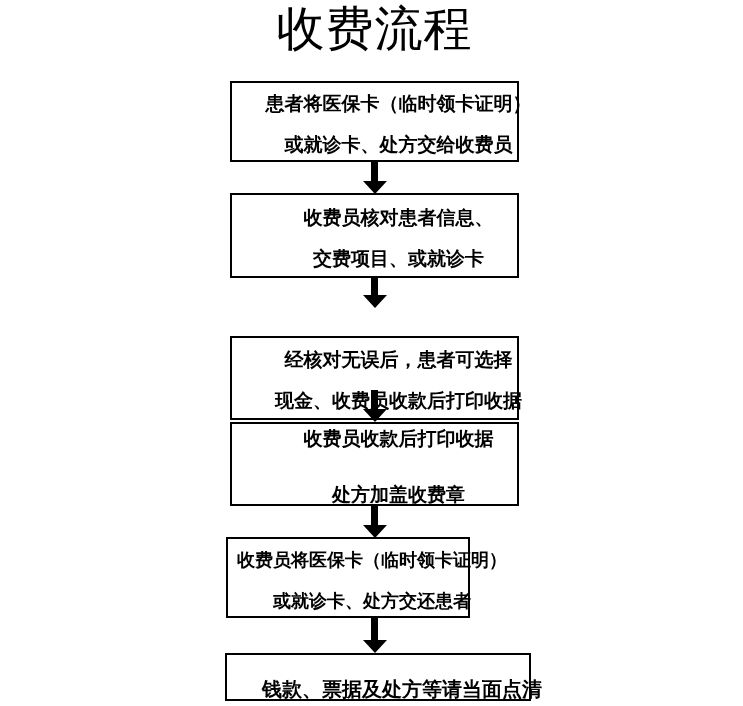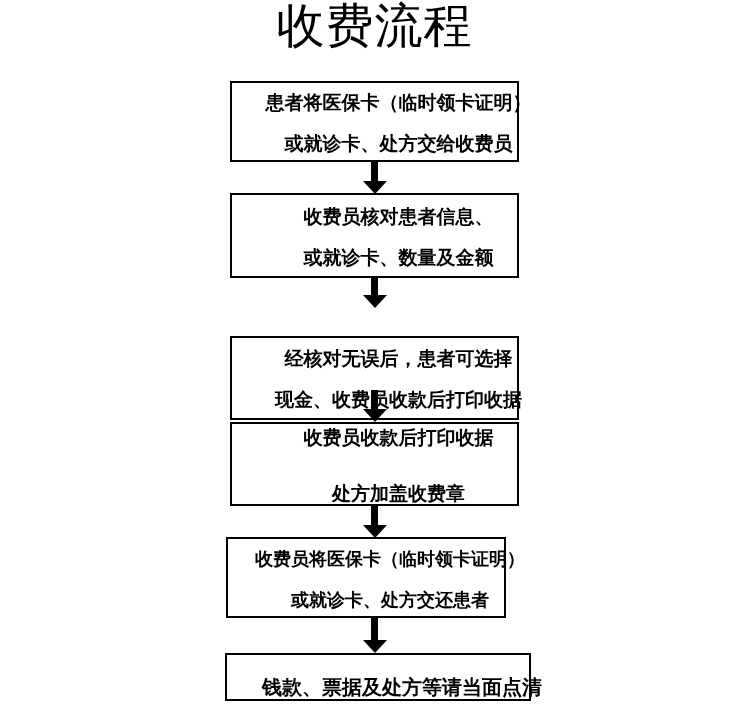--- a/index.html
+++ b/index.html
@@ -9,21 +9,21 @@
     --arrow:#000000;
     --page-background:#ffffff;
   }
   html,body{margin:0;padding:0;}
   body{background:var(--page-background);}
   .page{
     position:relative;
     width:743px;
     height:706px;
     background:var(--page-background);
-    font-family:Liberation Mono, monospace;
+    font-family:Liberation Sans, sans-serif;
     color:var(--text);
     overflow:hidden;
   }
   .title{
     position:absolute;
     top:0;
     left:0;
     width:749px;
     margin:0;
     text-align:center;
@@ -48,21 +48,21 @@
     font-weight:bold;
     line-height:20px;
     padding-top:5px;
     padding-left:48px;
   }
   .line{white-space:nowrap;}
   .box1{left:230px;top:81px;width:289px;height:81px;}
   .box2{left:230px;top:193px;width:289px;height:85px;justify-content:center;}
   .box3{left:230px;top:308px;width:289px;height:84px;margin-top:28px;}
   .box4{left:230px;top:422px;width:289px;height:84px;gap:36px;}
-  .box5{left:226px;top:537px;width:280px;height:81px;font-size:18px;}
+  .box5{left:226px;top:537px;width:244px;height:81px;font-size:18px;}
   .box6{left:225px;top:653px;width:306px;height:48px;padding-top:1px;font-size:20px;justify-content:flex-end;}
   .arrow{
     position:absolute;
     left:361px;
     width:27px;
     display:flex;
     flex-direction:column;
     align-items:center;
   }
   .arrow .stem{width:7px;background:var(--arrow);}
@@ -90,21 +90,21 @@
     <span class="line">或就诊卡、处方交给收费员</span>
   </div>
 
   <div class="arrow arrow1">
     <div class="stem"></div>
     <div class="head"></div>
   </div>
 
   <div class="box box2">
     <span class="line">收费员核对患者信息、</span>
-    <span class="line">或就诊卡、数量及金额</span>
+    <span class="line">交费项目、或就诊卡</span>
   </div>
 
   <div class="arrow arrow2">
     <div class="stem"></div>
     <div class="head"></div>
   </div>
 
   <div class="box box3">
     <span class="line">经核对无误后，患者可选择</span>
     <span class="line">现金、收费员收款后打印收据</span>

